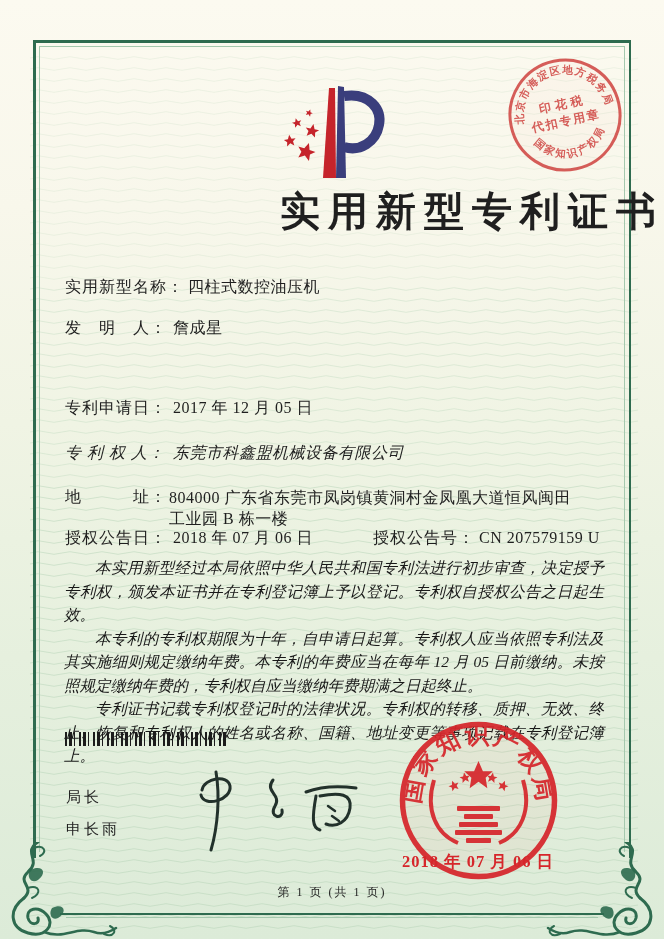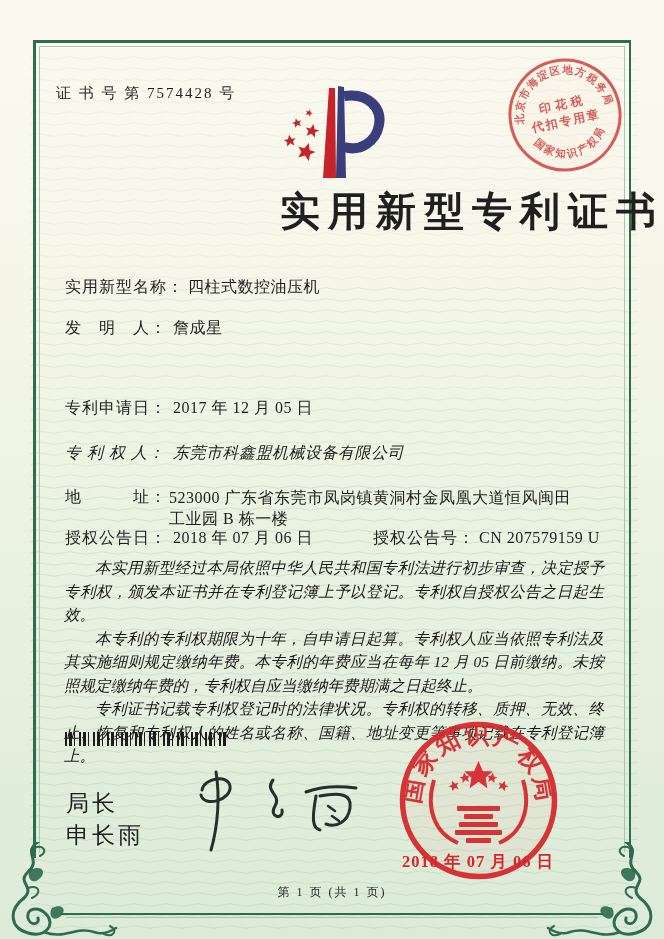--- a/index.html
+++ b/index.html
@@ -18,21 +18,21 @@
   .frow{position:absolute;left:65px;font-size:16px;z-index:4;white-space:nowrap;}
   .flabel{display:inline-block;min-width:104px;letter-spacing:1px;}
   .fvalue{letter-spacing:0.5px;}
   .addrval{display:inline-block;vertical-align:top;white-space:pre-line;max-width:452px;line-height:21px;}
   .grant2{position:absolute;left:308px;top:0;}
   .paras{position:absolute;left:64px;top:556px;width:540px;z-index:4;}
   .paras p{margin:0;font-size:15.5px;line-height:23.5px;text-indent:2em;text-align:justify;
     font-style:italic;color:#181818;}
   .barcode{left:65px;top:732px;width:162px;height:14px;z-index:4;
     background:repeating-linear-gradient(90deg,#1c1c1c 0 2px,transparent 2px 4px,#1c1c1c 4px 7px,transparent 7px 9px,#1c1c1c 9px 10px,transparent 10px 14px);}
-  .director{left:66px;top:788px;font-size:23px;letter-spacing:3px;z-index:4;
+  .director{left:66px;top:788px;font-size:15px;letter-spacing:3px;z-index:4;
     font-family:"Liberation Sans","DejaVu Sans",sans-serif;}
   .dname{left:66px;top:820px;}
   .sealdate{left:396px;top:851px;width:164px;text-align:center;font-size:16.5px;
     color:#d6262b;letter-spacing:1px;z-index:6;font-weight:600;}
   .footer{left:0;right:0;top:884px;text-align:center;font-size:12px;letter-spacing:2px;z-index:4;}
   .waves{position:absolute;left:0;top:0;z-index:1;}
   .z3{z-index:3;} .z5{z-index:5;}
   .mirror{transform:scaleX(-1);}
 </style>
 </head>
@@ -150,21 +150,20 @@
   <div class="fr" style="left:60px;top:913px;width:544px;height:2px;"></div>
   <div class="frl" style="left:66px;top:917px;width:532px;height:1px;"></div>
 
   <svg class="abs z3" style="left:8px;top:842px;" width="110" height="95">
       <use href="#flourish"></use>
     </svg>
   <svg class="abs z3 mirror" style="left:546px;top:842px;" width="110" height="95">
       <use href="#flourish"></use>
     </svg>
 
-  <div class="abs certno">证 书 号 第 7574428 号</div>
 
   <svg class="abs z3" style="left:276px;top:80px;" width="130" height="100" viewBox="0 0 130 100">
     <g fill="#c5242b">
       <use href="#star5" transform="translate(33,33) scale(0.38) rotate(20)"></use>
       <use href="#star5" transform="translate(21,43) scale(0.5) rotate(-15)"></use>
       <use href="#star5" transform="translate(36,51) scale(0.72) rotate(12)"></use>
       <use href="#star5" transform="translate(14,61) scale(0.62) rotate(-8)"></use>
       <use href="#star5" transform="translate(30,72) scale(0.95) rotate(18)"></use>
     </g>
     <path d="M53,8 L59,8 L60,98 L47,98 Z" fill="#c5242b"></path>
@@ -202,21 +201,21 @@
   </div>
   <div class="frow" style="top:398px;">
     <span class="flabel">专利申请日：</span>
     <span class="fvalue">2017 年 12 月 05 日</span>
   </div>
   <div class="frow" style="top:443px;font-style:italic;">
     <span class="flabel">专 利 权 人：</span>
     <span class="fvalue">东莞市科鑫盟机械设备有限公司</span>
   </div>
   <div class="frow" style="top:487px;white-space:normal;">
-    <span class="flabel">地　　　址：</span><span class="fvalue addrval">523000 广东省东莞市凤岗镇黄洞村金凤凰大道恒风闽田
+    <span class="flabel">地　　　址：</span><span class="fvalue addrval">804000 广东省东莞市凤岗镇黄洞村金凤凰大道恒风闽田
 工业园 B 栋一楼</span>
   </div>
   <div class="frow" style="top:528px;width:540px;">
     <span class="flabel">授权公告日：</span>
     <span class="fvalue">2018 年 07 月 06 日</span>
     <span class="grant2">
       <span class="flabel" style="min-width:0;">授权公告号：</span>
       <span class="fvalue">CN 207579159 U</span>
     </span>
   </div>

